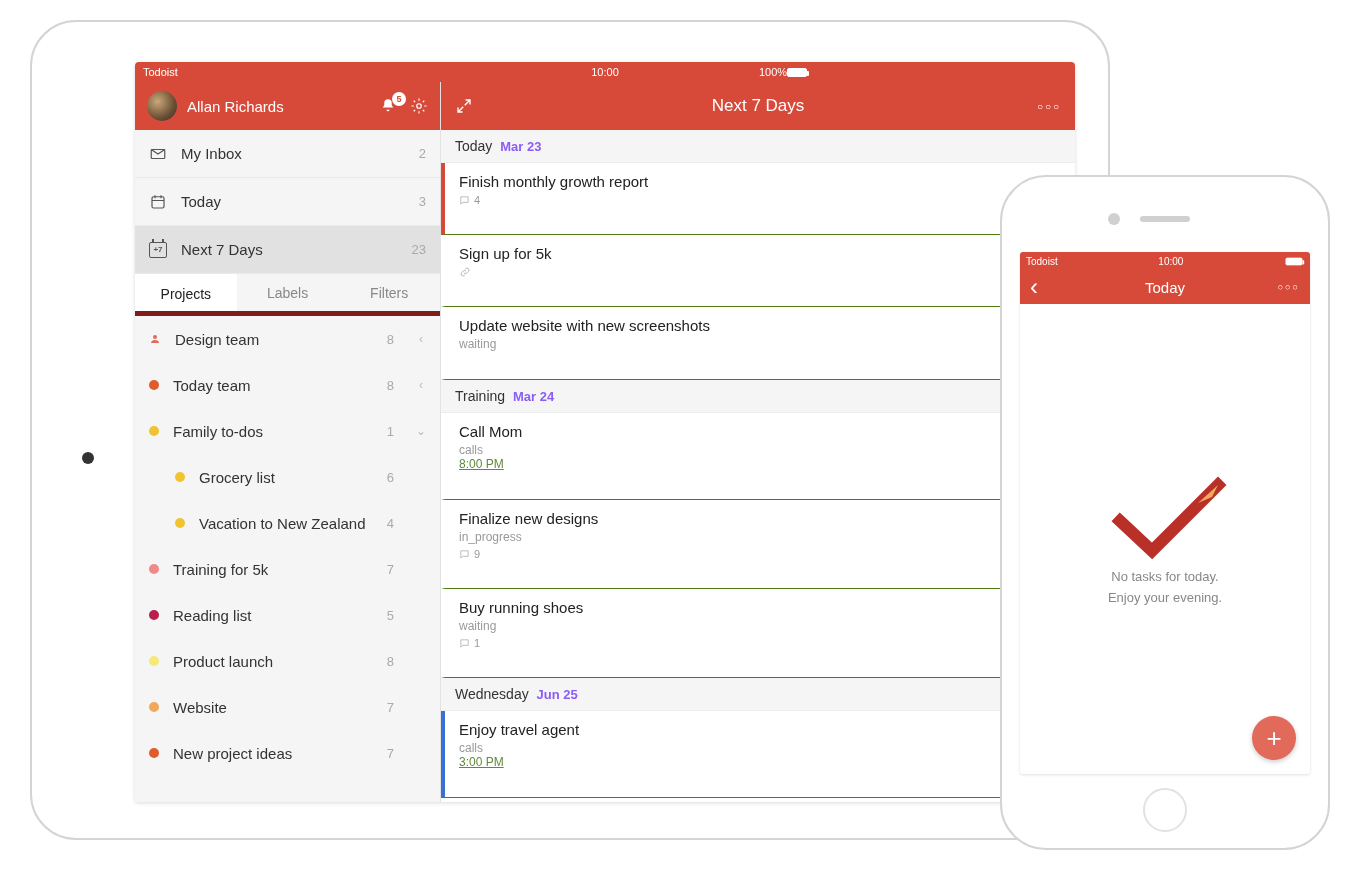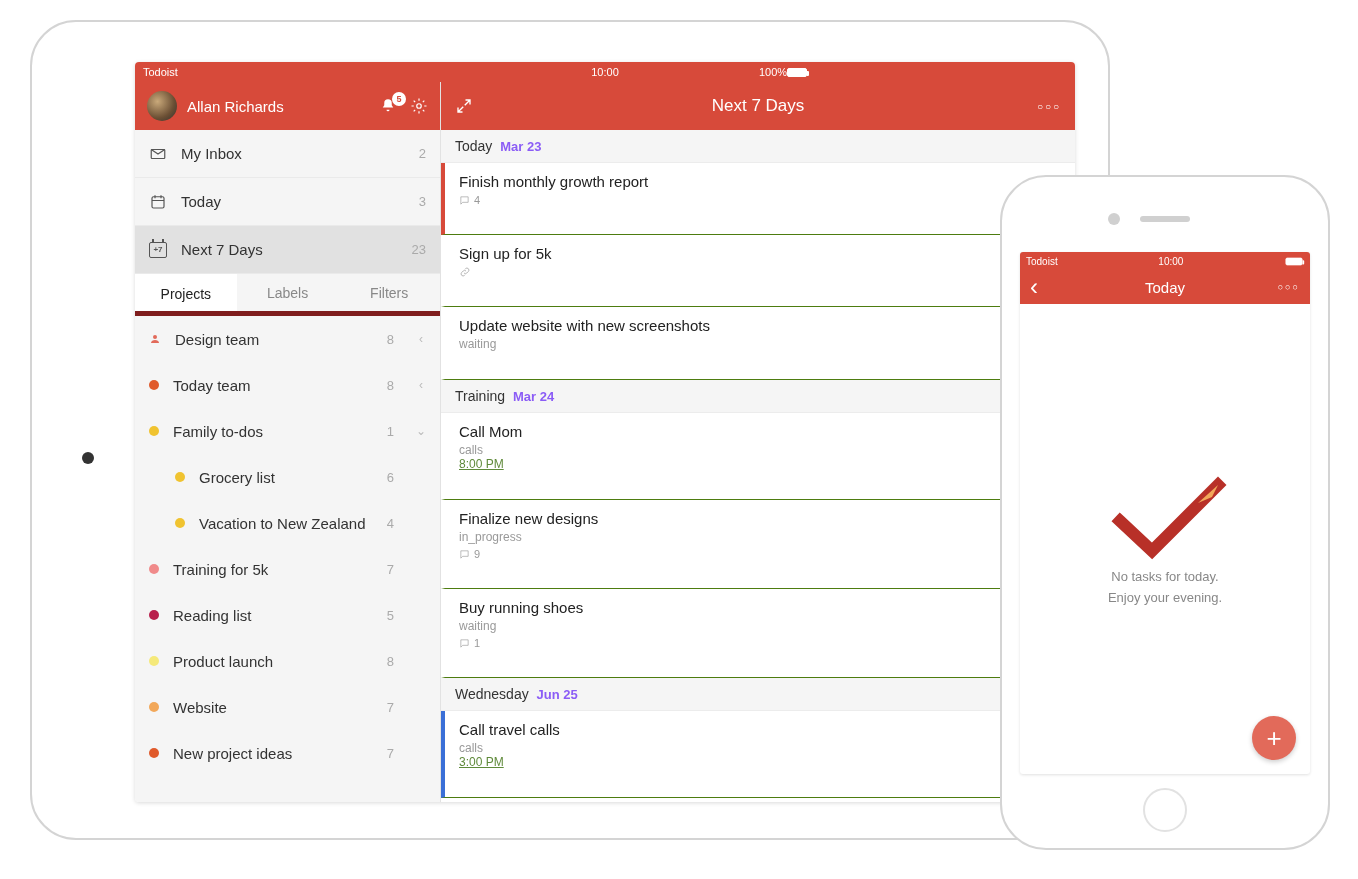--- a/index.html
+++ b/index.html
@@ -465,21 +465,21 @@
               <div class="meta"><span>waiting</span></div>
               <div class="comments">
                 <svg class="comment-icon" viewBox="0 0 24 24">
                   <path d="M4 4h16v12H8l-4 4z"></path>
                 </svg>
                 <span>1</span>
               </div>
             </div>
             <div class="section-header"><span class="day">Wednesday</span> <span class="date">Jun 25</span></div>
             <div class="task pri-blue">
-              <div class="title">Call travel calls</div>
+              <div class="title">Enjoy travel agent</div>
               <div class="meta"><span>calls</span><br><span class="time">3:00 PM</span></div>
               <span class="project-tag">Vacation t…</span>
             </div>
           </div>
       </div>
     </div>
   </div>
 </div>
 
 <div class="iphone-frame">

